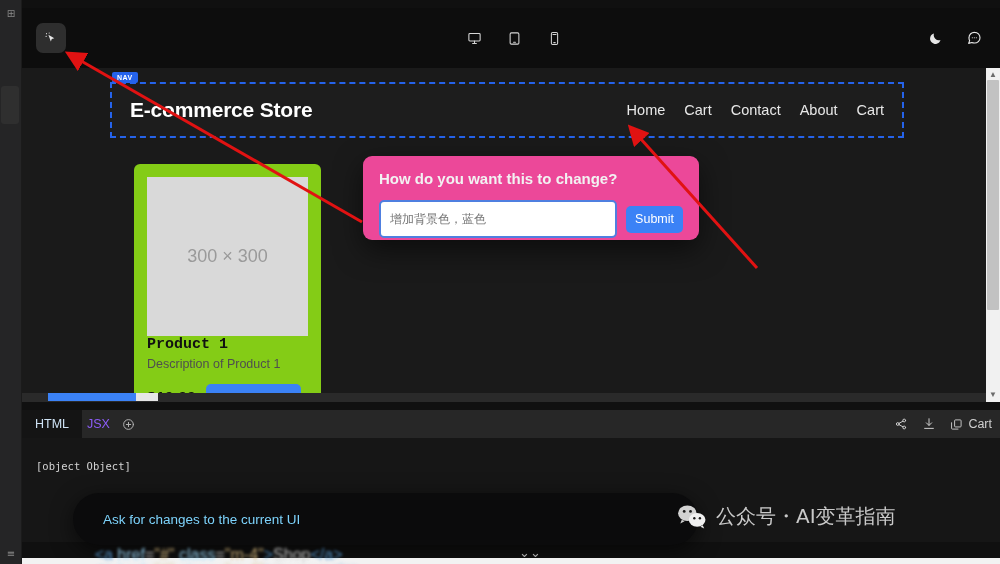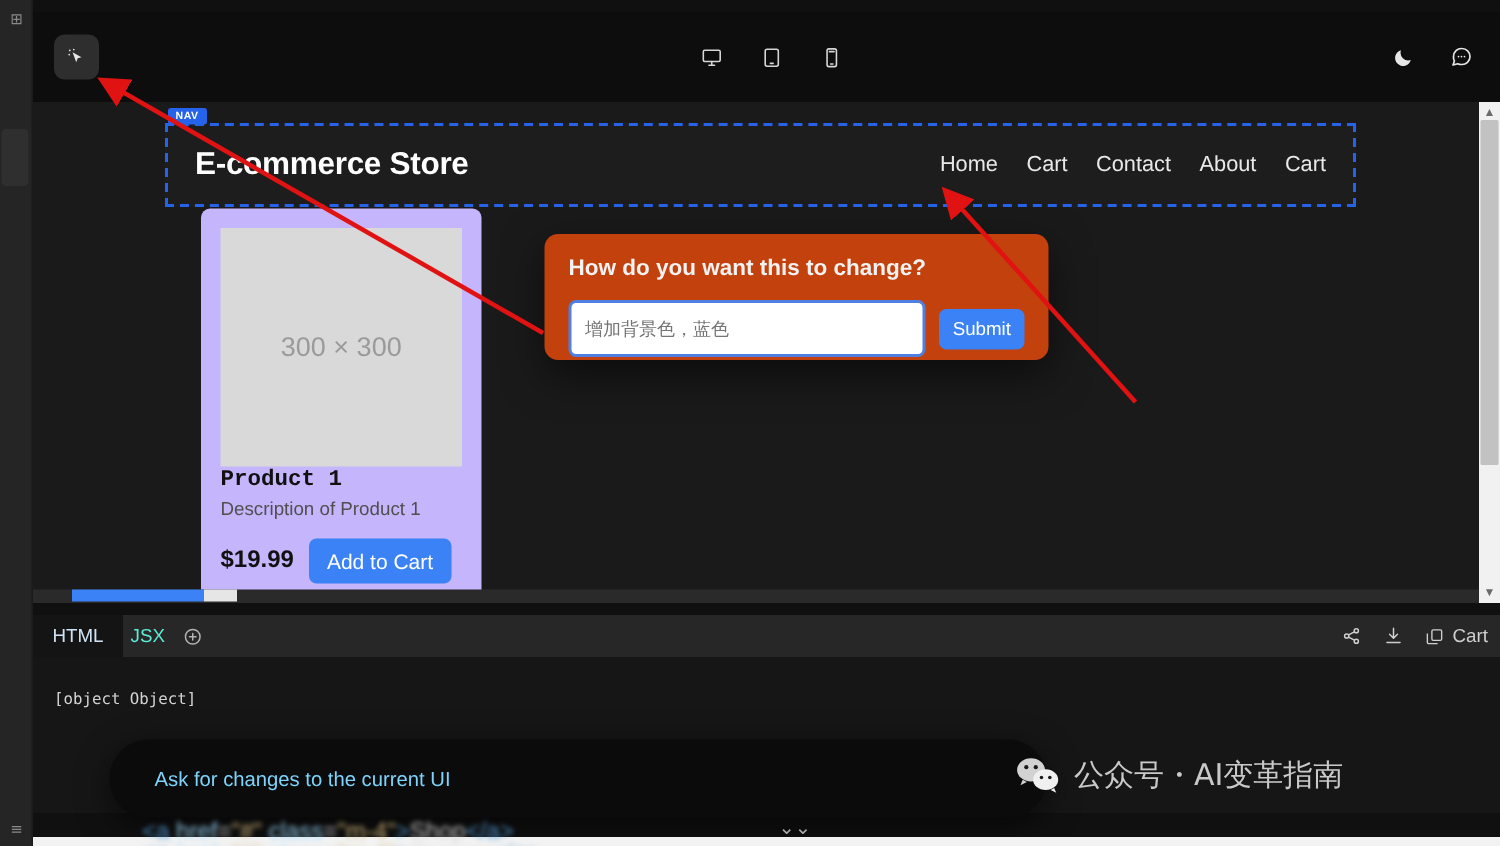--- a/index.html
+++ b/index.html
@@ -69,43 +69,43 @@
     color: #ffffff; font-size: 21px; font-weight: 700;
     letter-spacing: -.2px;
   }
   .nav-links { display: flex; gap: 19px; }
   .nav-links a {
     color: #e8e8e8; font-size: 14.5px; text-decoration: none;
   }
 
   
   .card {
-    position: absolute; left: 112px; top: 71px;
+    position: absolute; left: 112px; top: 96px;
     width: 187px; height: 260px;
-    background: #c4b5fd; border-radius: 6px;
+    background: #84cc16; border-radius: 6px;
     padding: 13px 13px 0 13px; overflow: hidden;
   }
   .ph {
     width: 161px; height: 159px; background: #d9d9d9;
     display: flex; align-items: center; justify-content: center;
     color: #9a9a9a; font-size: 18px;
   }
   .p-title { margin-top: 0; color: #111; font-size: 15px; font-weight: 700; font-family: Liberation Mono, monospace; }
   .p-desc  { margin-top: 4px; color: #4f4f4f; font-size: 12.5px; }
   .p-row   { margin-top: 13px; display: flex; align-items: center; gap: 10px; }
   .p-price { color: #111; font-size: 16px; font-weight: 700; }
   .p-cart  {
     background: #3b82f6; color: #fff; border: none; border-radius: 5px;
     padding: 7px 12px; font-size: 14px; font-family: inherit;
   }
 
   
   .modal {
     position: absolute; left: 341px; top: 88px; width: 336px; height: 84px;
-    background: #c2410c; border-radius: 9px;
+    background: #ec4899; border-radius: 9px;
     box-shadow: 0 10px 28px rgba(0,0,0,.55);
     padding: 14px 16px; z-index: 6;
   }
   .modal-title { color: #f2f2f2; font-size: 15px; font-weight: 700; }
   .modal-row { display: flex; gap: 9px; margin-top: 13px; align-items: center; }
   .modal-input {
     flex: 1; height: 38px; border-radius: 5px;
     border: 2px solid #4f7fe0; background: #ffffff;
     color: #7b7b7b; font-size: 12px; padding: 0 9px;
     font-family: inherit; outline: none;
@@ -140,21 +140,21 @@
   }
 
   
   .tabbar {
     position: absolute; left: 0; top: 410px; width: 978px; height: 28px;
     background: #272727;
   }
   .tab {
     position: absolute; top: 0; height: 28px; padding: 0 13px;
     display: flex; align-items: center;
-    font-size: 12.5px; color: #5eead4;
+    font-size: 12.5px; color: #8b5cf6;
   }
   .tab.active { background: #141414; color: #cfe3f5; }
   .tab-add {
     position: absolute; top: 0; height: 28px; width: 28px;
     display: flex; align-items: center; justify-content: center;
     color: #b4b4b4; font-size: 13px;
   }
   .tb-right {
     position: absolute; right: 8px; top: 0; height: 28px;
     display: flex; align-items: center; gap: 14px;

